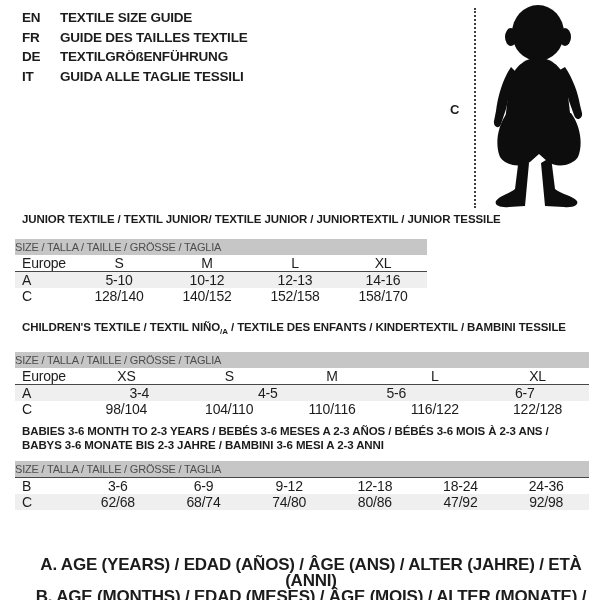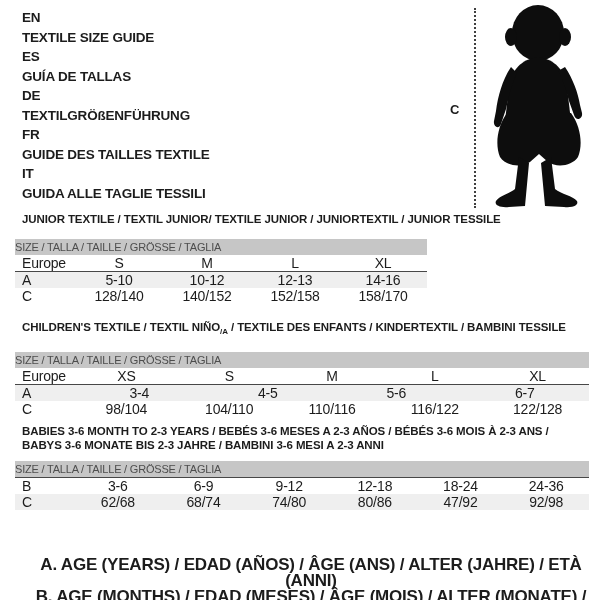--- a/index.html
+++ b/index.html
@@ -3,21 +3,21 @@
 <meta charset="utf-8">
 <style>
   html,body { margin:0; padding:0; }
   .page {
     position:relative; width:600px; height:600px; background:#ffffff;
     font-family:"Liberation Sans", sans-serif; color:#1c1c1c; overflow:hidden;
     letter-spacing:-0.2px;
   }
   
   .legend { position:absolute; left:22px; top:8px; }
-  .legend-row { display:flex; font-weight:bold; font-size:13.5px; line-height:19.5px;flex-direction:column; }
+  .legend-row { display:flex; font-weight:bold; font-size:13.5px; line-height:19.5px; }
   .legend-code { width:38px; }
   
   .measure-line { position:absolute; left:474px; top:8px; height:200px; width:0; border-left:2px dotted #3f3f3f; }
   .measure-label { position:absolute; left:450px; top:102px; font-size:13px; font-weight:bold; }
   .baby-svg { position:absolute; left:483px; top:3px; }
   
   .table-section { position:absolute; left:15px; }
   .t1 { top:212px; width:412px; }
   .t2 { top:320px; width:574px; }
   .t3 { top:424px; width:574px; }
@@ -38,30 +38,26 @@
 <body>
 
 <div class="page">
 
   <div class="legend">
     <div class="legend-row">
       <span class="legend-code">EN</span>
       <span>TEXTILE SIZE GUIDE</span>
     </div>
     <div class="legend-row">
-      <span class="legend-code">ES</span>
-      <span>GUÍA DE TALLAS</span>
+      <span class="legend-code">FR</span>
+      <span>GUIDE DES TAILLES TEXTILE</span>
     </div>
     <div class="legend-row">
       <span class="legend-code">DE</span>
       <span>TEXTILGRÖßENFÜHRUNG</span>
-    </div>
-    <div class="legend-row">
-      <span class="legend-code">FR</span>
-      <span>GUIDE DES TAILLES TEXTILE</span>
     </div>
     <div class="legend-row">
       <span class="legend-code">IT</span>
       <span>GUIDA ALLE TAGLIE TESSILI</span>
     </div>
   </div>
 
   <div class="measure-line"></div>
   <div class="measure-label">C</div>
   <svg class="baby-svg" width="112" height="208" viewBox="0 0 112 208" fill="#0d0d0d" xmlns="http://www.w3.org/2000/svg">

